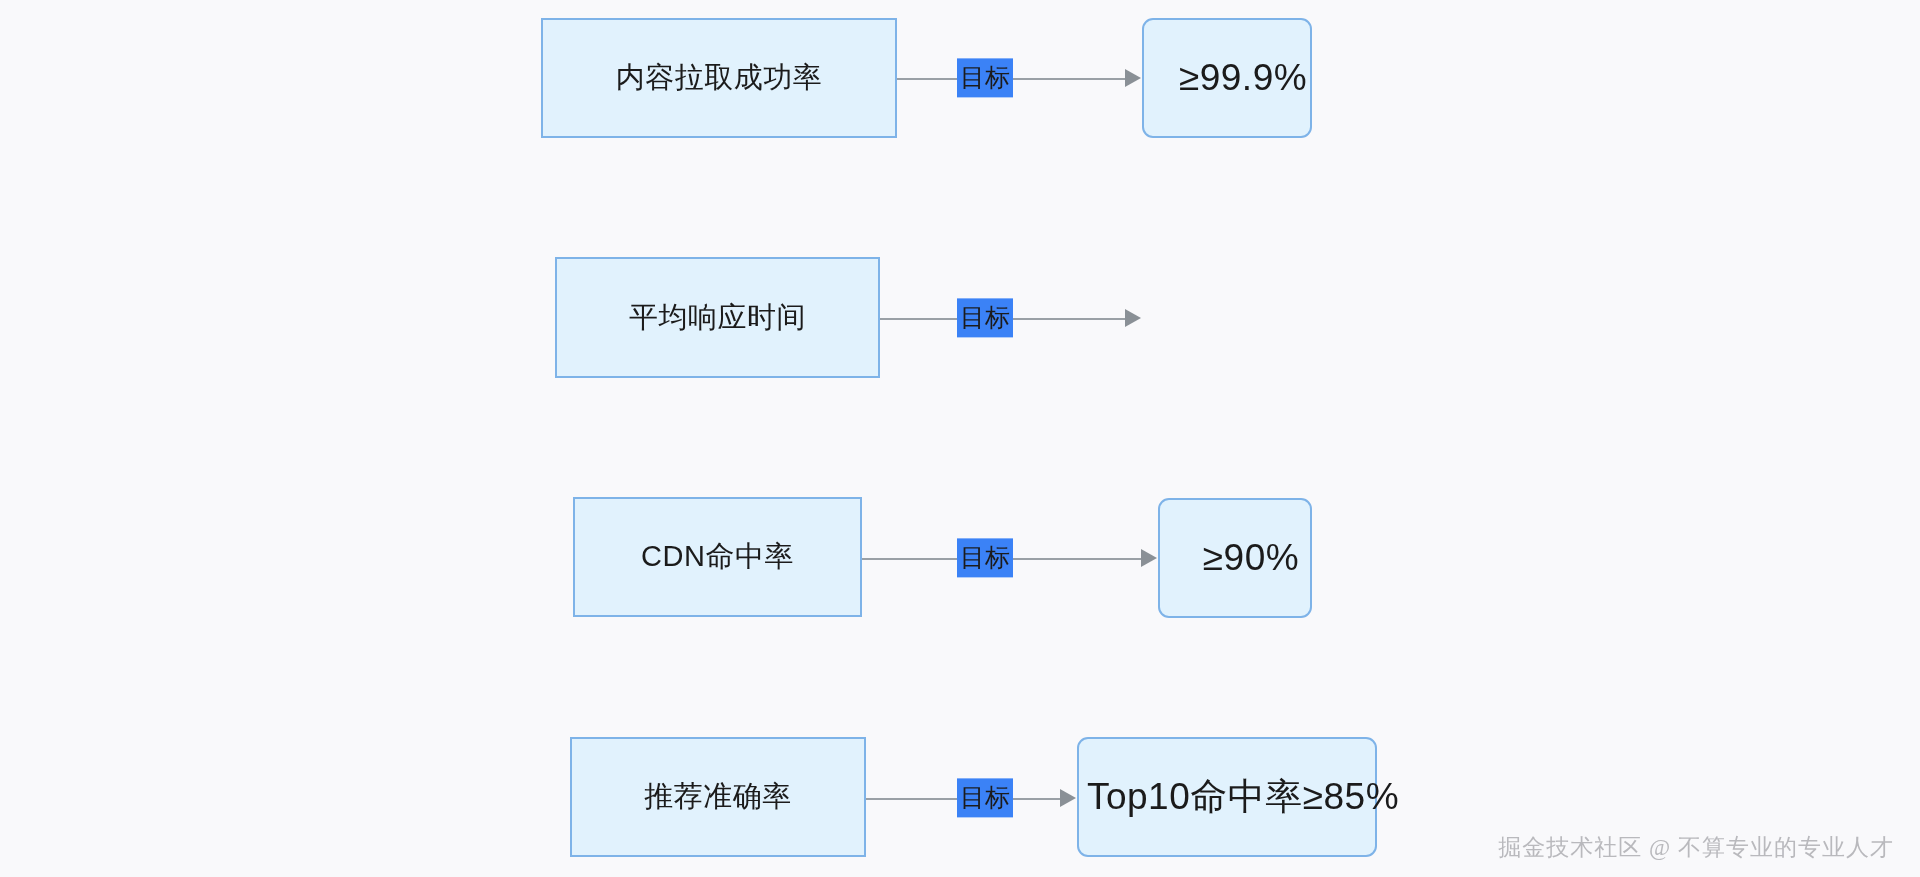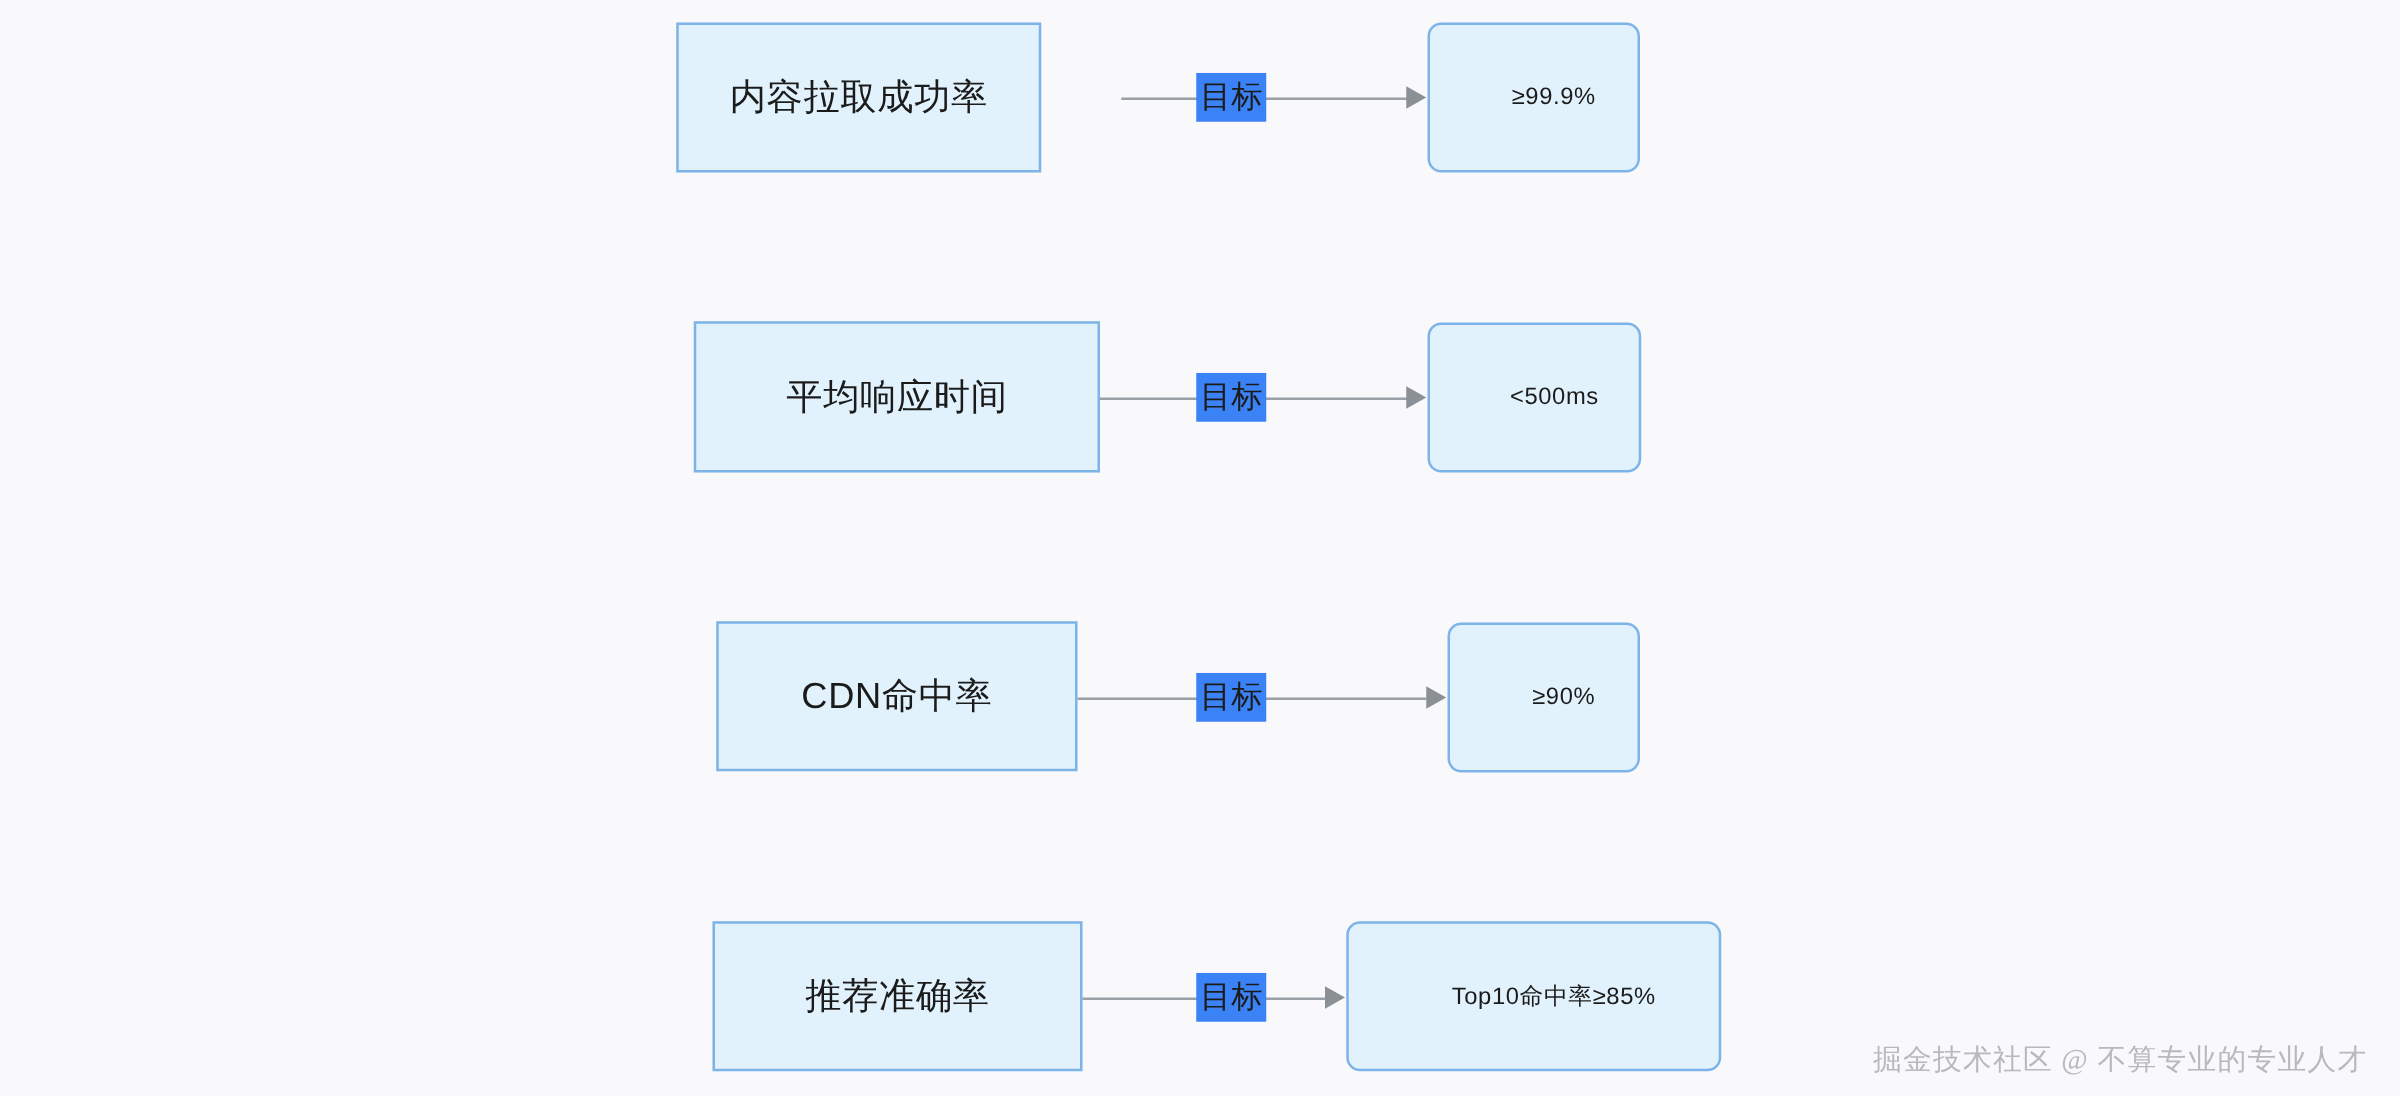--- a/index.html
+++ b/index.html
@@ -35,21 +35,21 @@
     text-align: center;
     white-space: nowrap;
   }
   .node.metric {
     border-radius: 0;
     font-size: 29px;
     letter-spacing: 0.5px;
   }
   .node.target {
     border-radius: 11px;
-    font-size: 19px;
+    font-size: 37px;
     letter-spacing: 0.5px;
     padding-left: 32px;
   }
 
   
   .edge-line {
     position: absolute;
     height: 0;
     border-top: 2px solid #9aa0a6;
   }
@@ -83,21 +83,21 @@
     font-family: "Liberation Serif", "DejaVu Serif", serif;
     letter-spacing: 1px;
     margin-left: 40px;
   }
 </style>
 </head>
 <body>
 
 <div id="canvas">
 
-  <div class="node metric" style="left:541px; top:18px; width:292px; height:120px;justify-content:center;">
+  <div class="node metric" style="left:541px; top:18px; width:356px; height:120px;justify-content:center;">
     <span>内容拉取成功率</span>
   </div>
 
   <div class="edge-line" style="left:897px; top:78px; width:239px;"></div>
 
   <div class="arrow-head" style="left:1125px; top:69px;"></div>
 
   <div class="edge-label" style="left:985px; top:78px;">目标</div>
 
   <div class="node target" style="left:1142px; top:18px; width:170px; height:120px;">
@@ -107,23 +107,20 @@
   <div class="node metric" style="left:555px; top:257px; width:325px; height:121px;">
     <span>平均响应时间</span>
   </div>
 
   <div class="edge-line" style="left:880px; top:318px; width:256px;"></div>
 
   <div class="arrow-head" style="left:1125px; top:309px;"></div>
 
   <div class="edge-label" style="left:985px; top:318px;">目标</div>
 
-  <div class="node target" style="left:1142px; top:258px; width:171px; height:120px;">
-    <span>&lt;500ms</span>
-  </div>
 
   <div class="node metric" style="left:573px; top:497px; width:289px; height:120px;">
     <span>CDN命中率</span>
   </div>
 
   <div class="edge-line" style="left:862px; top:558px; width:279px;"></div>
 
   <div class="arrow-head" style="left:1141px; top:549px;"></div>
 
   <div class="edge-label" style="left:985px; top:558px;">目标</div>

